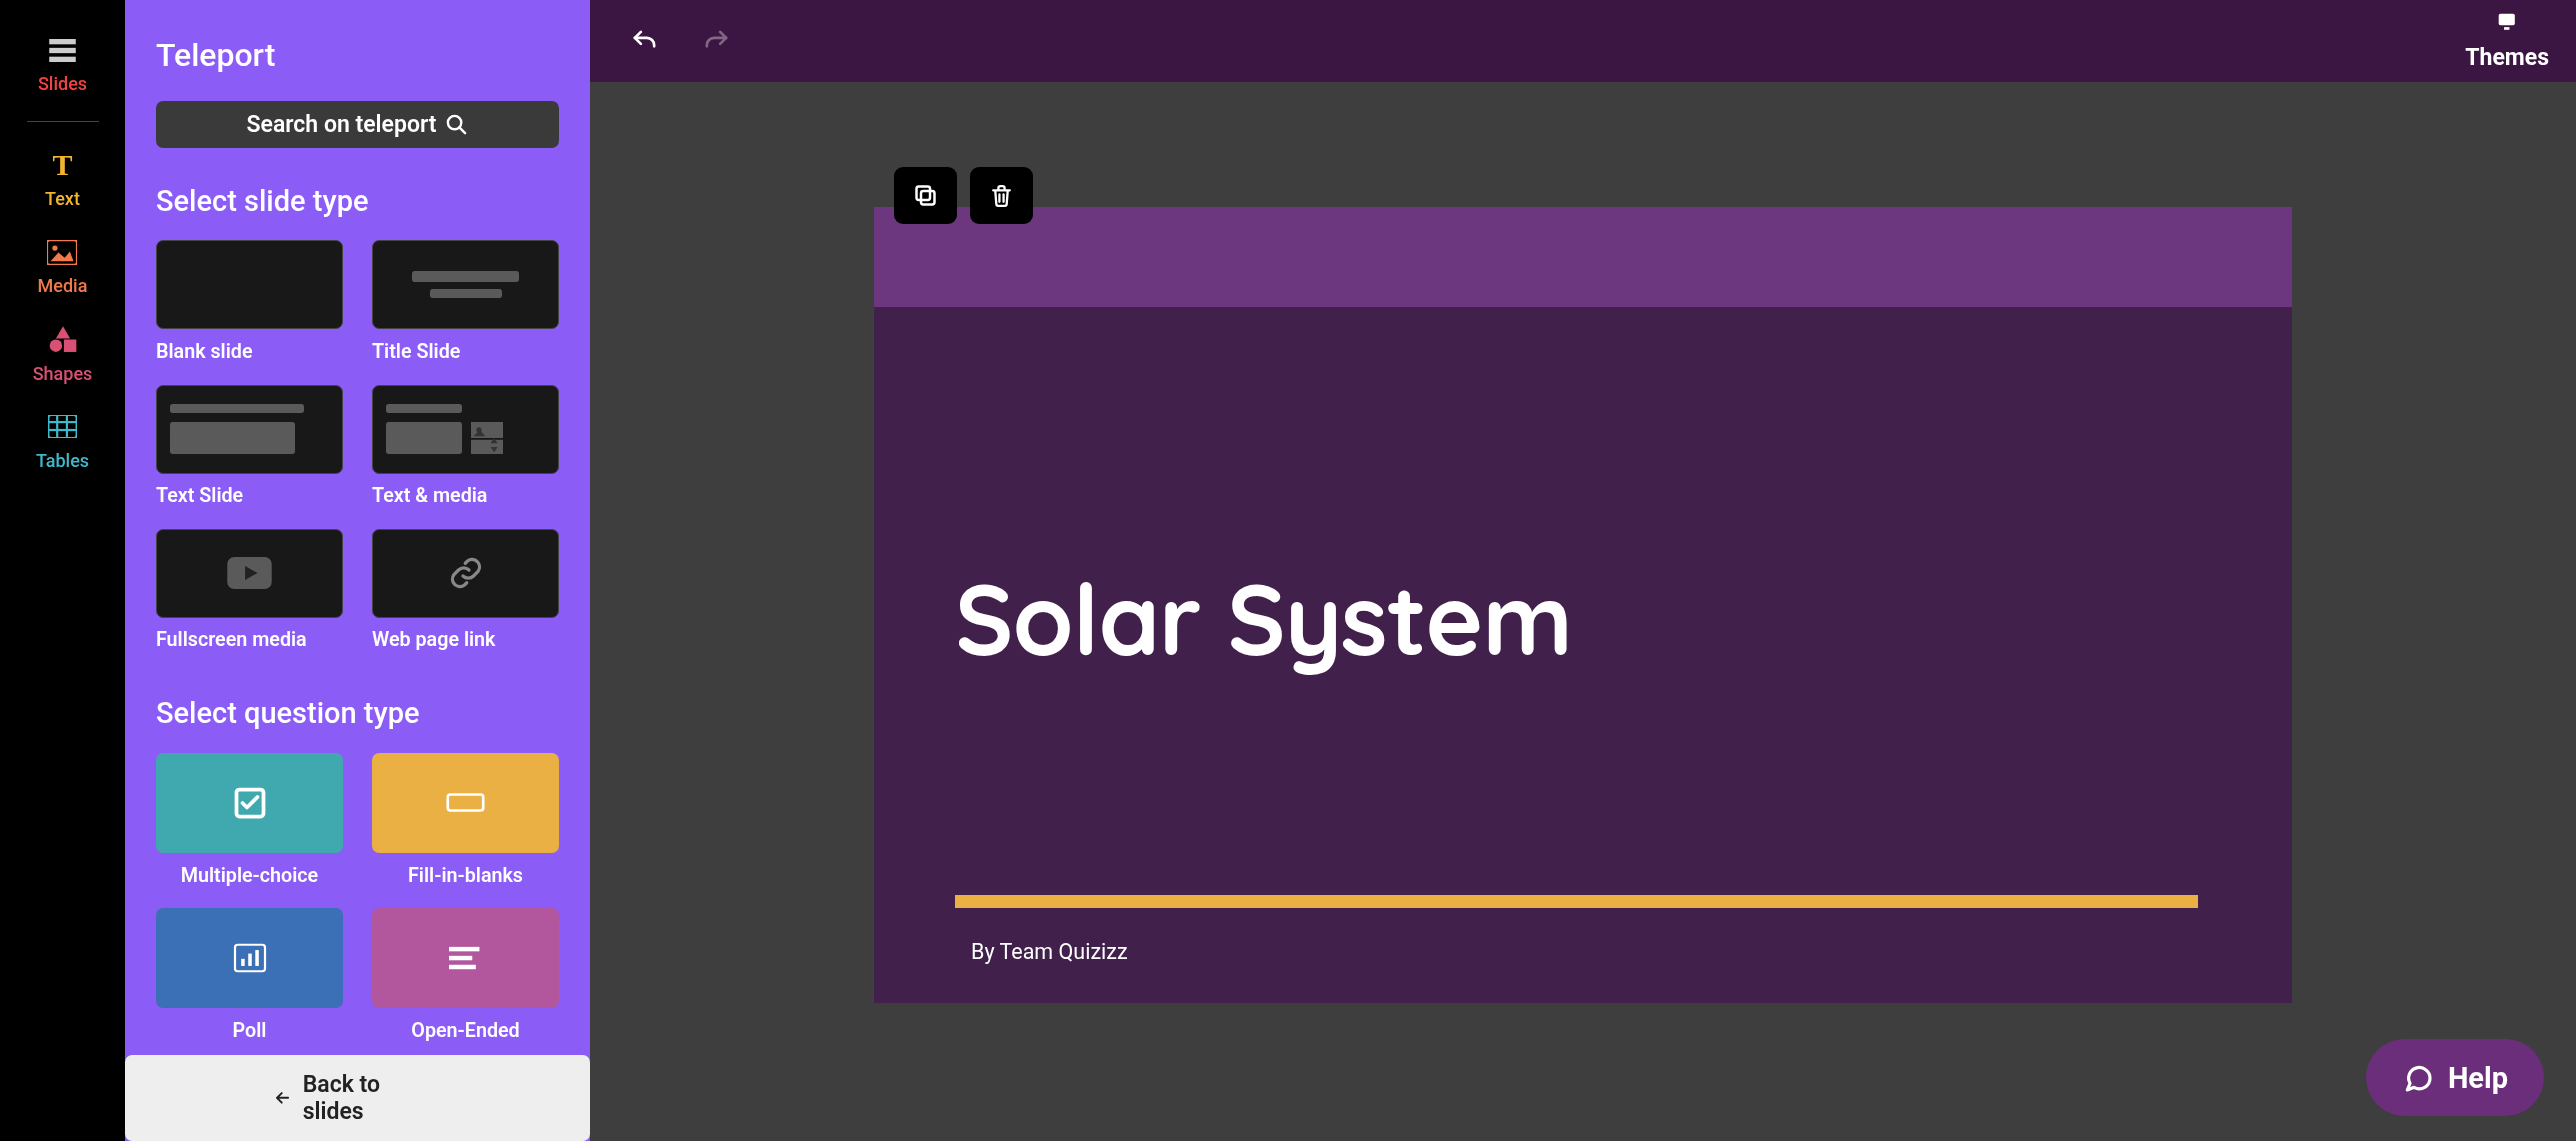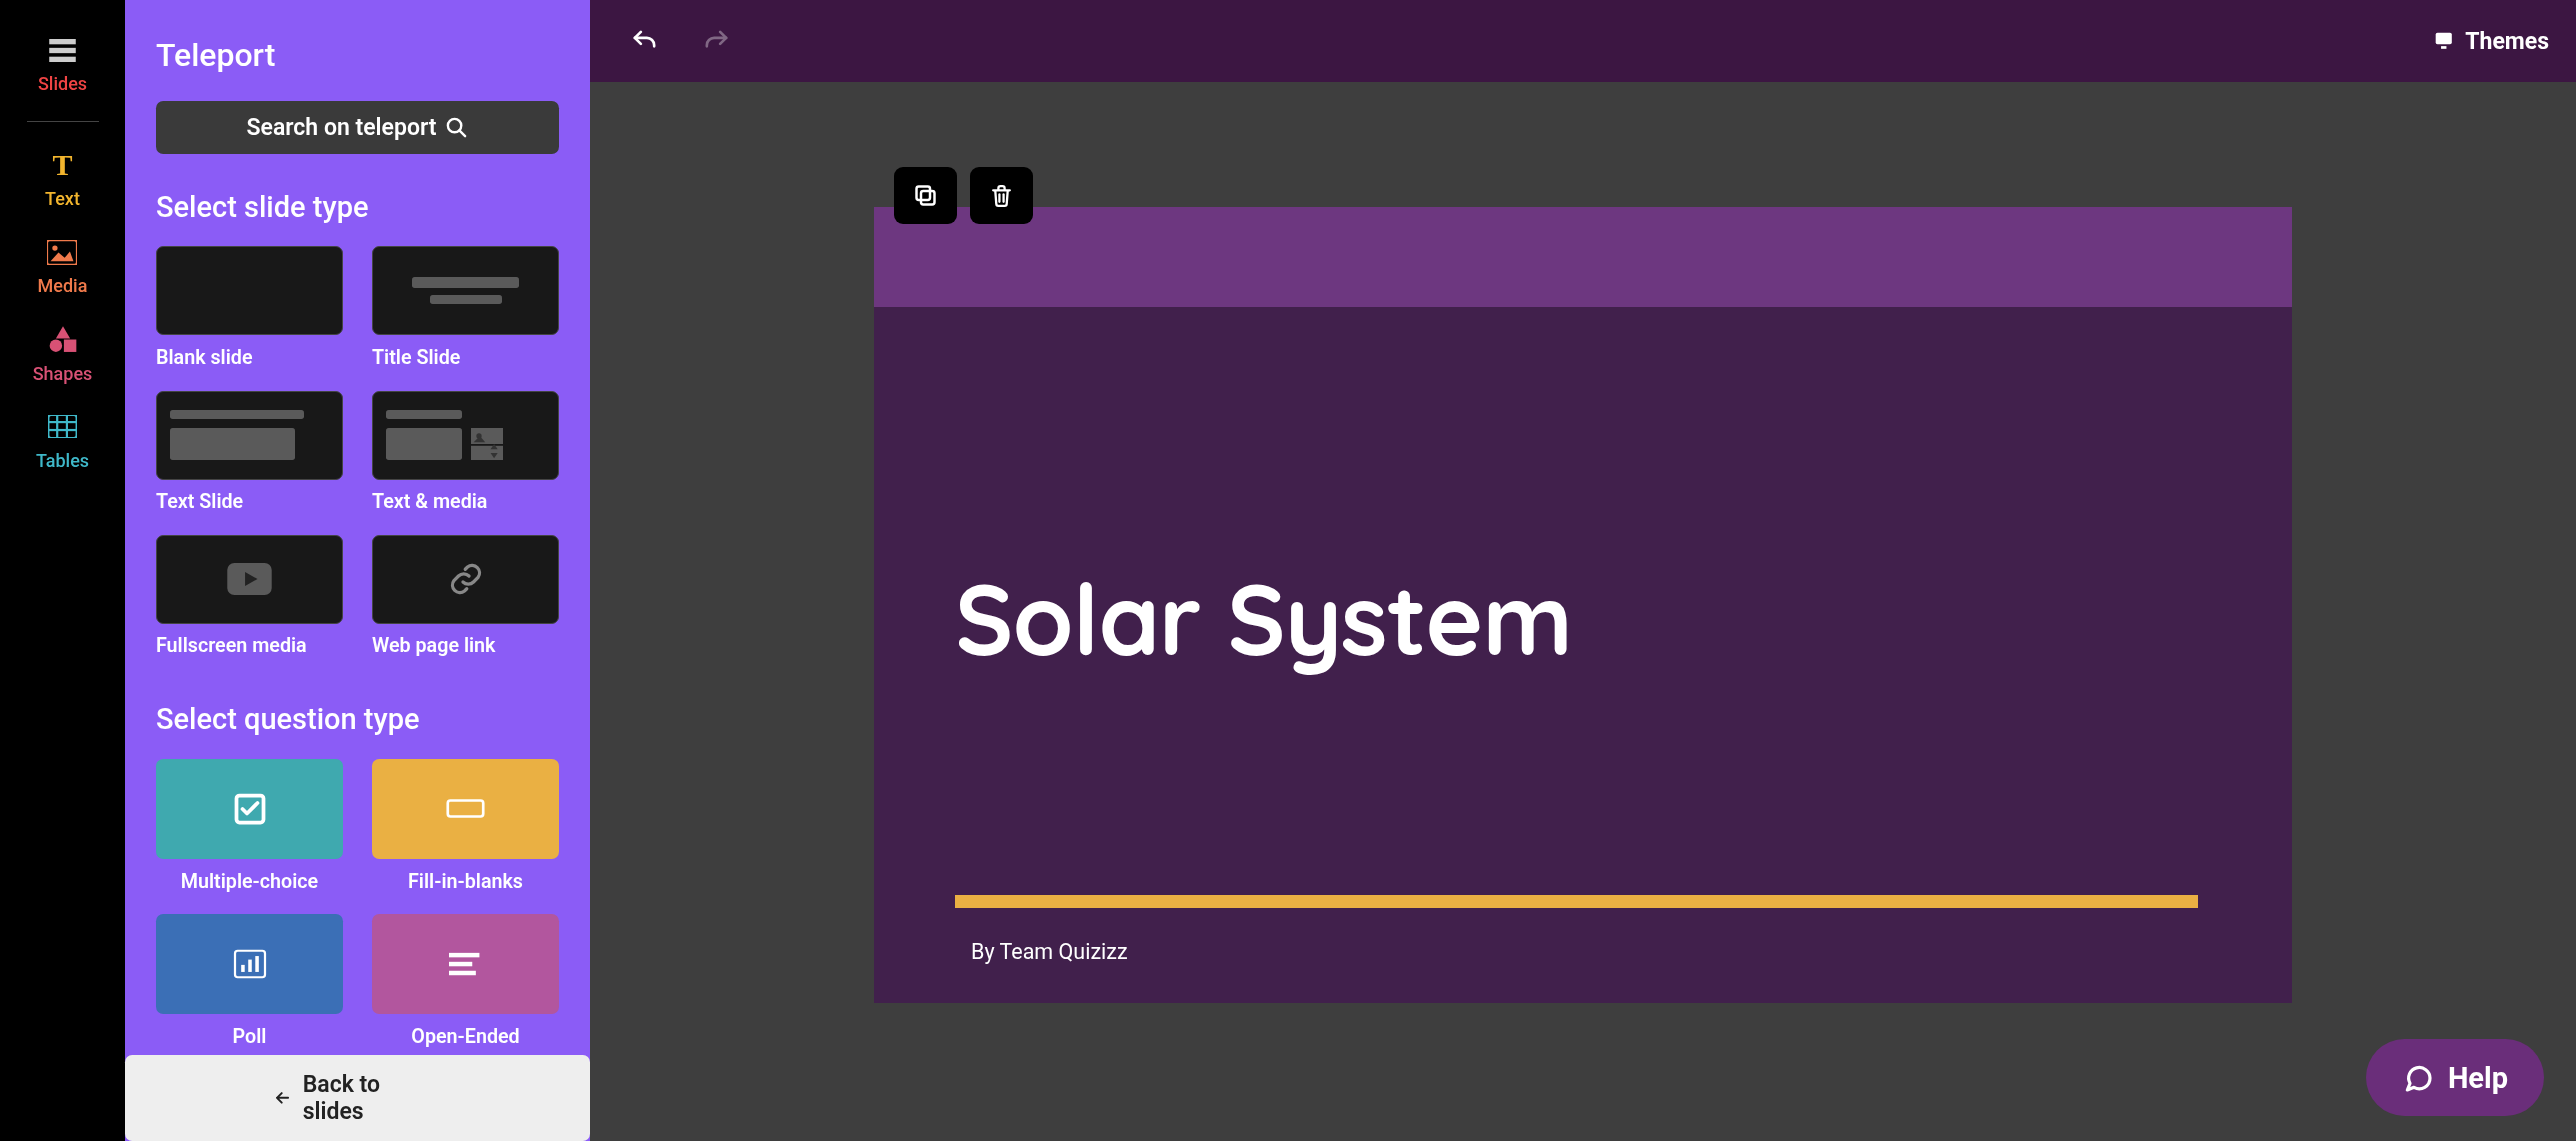--- a/index.html
+++ b/index.html
@@ -44,21 +44,21 @@
 }
 .panel-title {
   color: #fff;
   font-size: 32px;
   font-weight: 500;
   margin-bottom: 27px;
 }
 .search-row {
   background: #3a3a3a;
   border-radius: 7.2px;
-  height: 53px;
+  height: 47px;
   display:flex;
   align-items:center;
   justify-content:center;
   gap:9px;
   color:#fff;
   font-size:23px;
   font-weight:600;
   margin-bottom: 36px;
   cursor: pointer;
 }
@@ -129,20 +129,21 @@
 .topbar-left { display:flex; gap:36px; }
 .ico-btn { width:36px; height:36px; display:flex; align-items:center; justify-content:center; cursor:pointer; }
 .themes-btn {
   display:flex;
   align-items:center;
   gap:10.7px;
   color:#fff;
   font-size:23px;
   font-weight:700;
   cursor:pointer;
+  flex-direction:column;
 }
 .canvas-area {
   flex:1;
   background:#3e3e3e;
   position:relative;
   display:flex;
   justify-content:center;
   padding-top: 72px;
 }
 .slide-toolbar {

